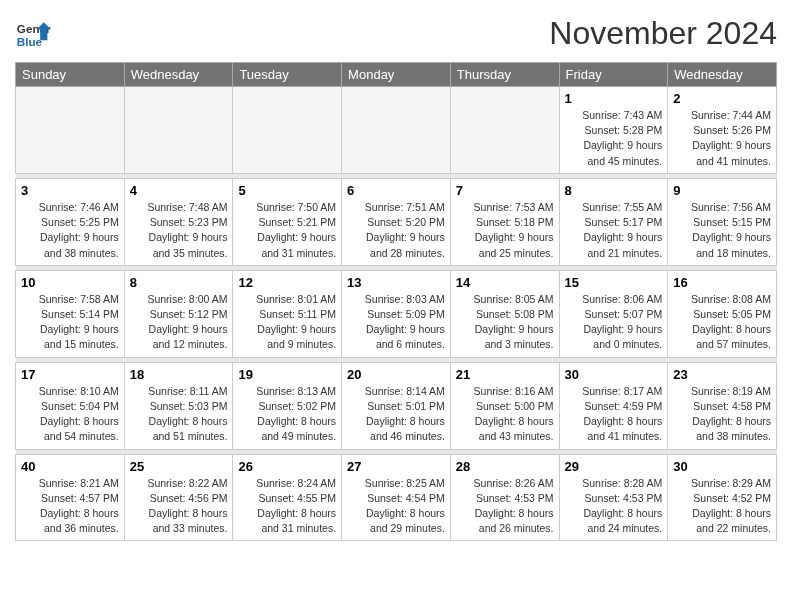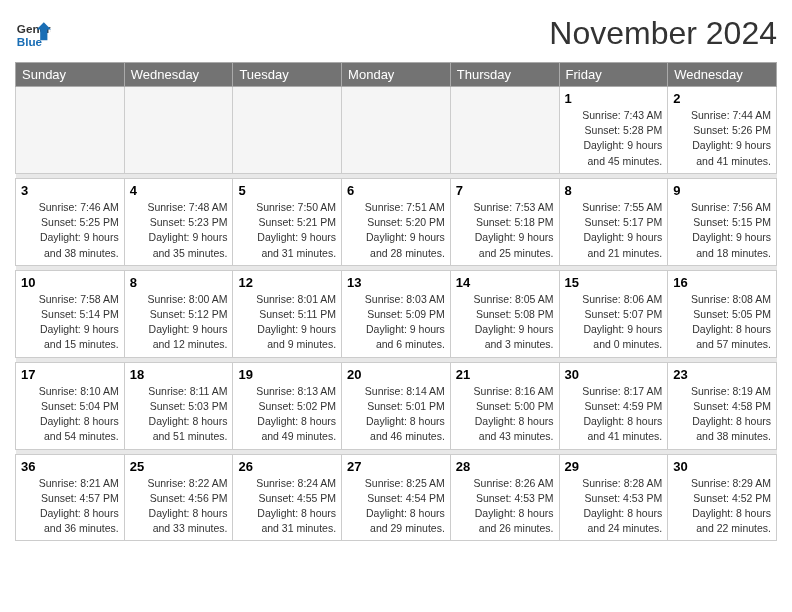--- a/index.html
+++ b/index.html
@@ -246,21 +246,21 @@
         <td></td>
         <td></td>
         <td></td>
         <td></td>
         <td></td>
         <td></td>
         <td></td>
       </tr>
       <tr>
         <td>
-          <span class="day-number">36</span>
+          <span class="day-number">40</span>
           <div class="day-info">Sunrise: 8:21 AM<br>Sunset: 4:57 PM<br>Daylight: 8 hours<br>and 36 minutes.</div>
         </td>
         <td>
           <span class="day-number">25</span>
           <div class="day-info">Sunrise: 8:22 AM<br>Sunset: 4:56 PM<br>Daylight: 8 hours<br>and 33 minutes.</div>
         </td>
         <td>
           <span class="day-number">26</span>
           <div class="day-info">Sunrise: 8:24 AM<br>Sunset: 4:55 PM<br>Daylight: 8 hours<br>and 31 minutes.</div>
         </td>

